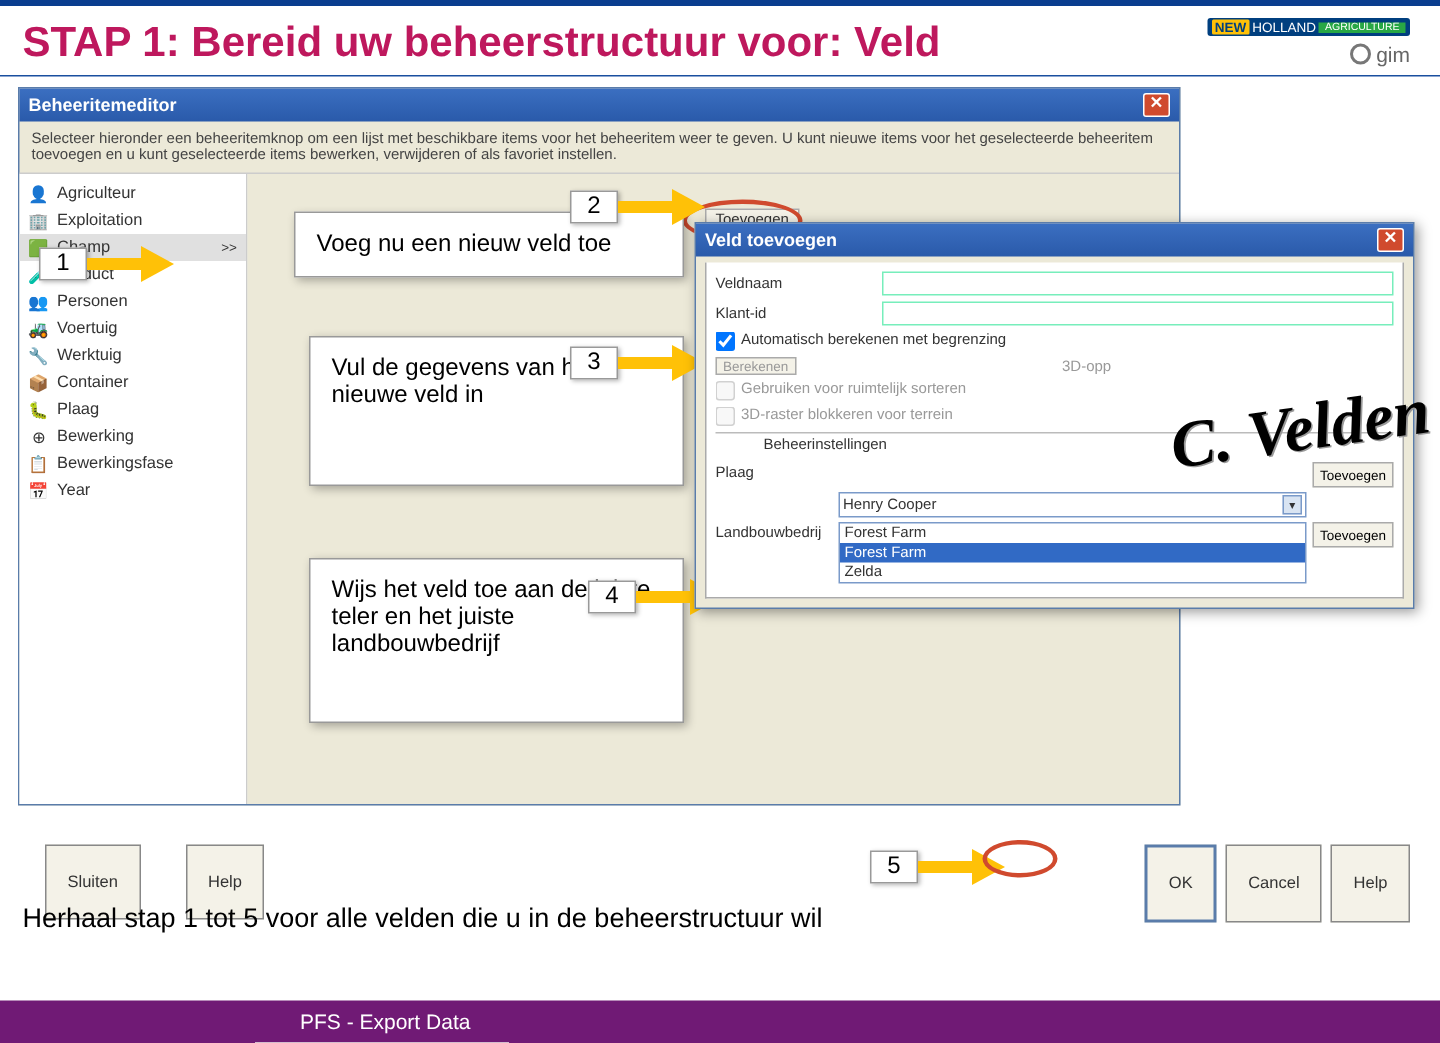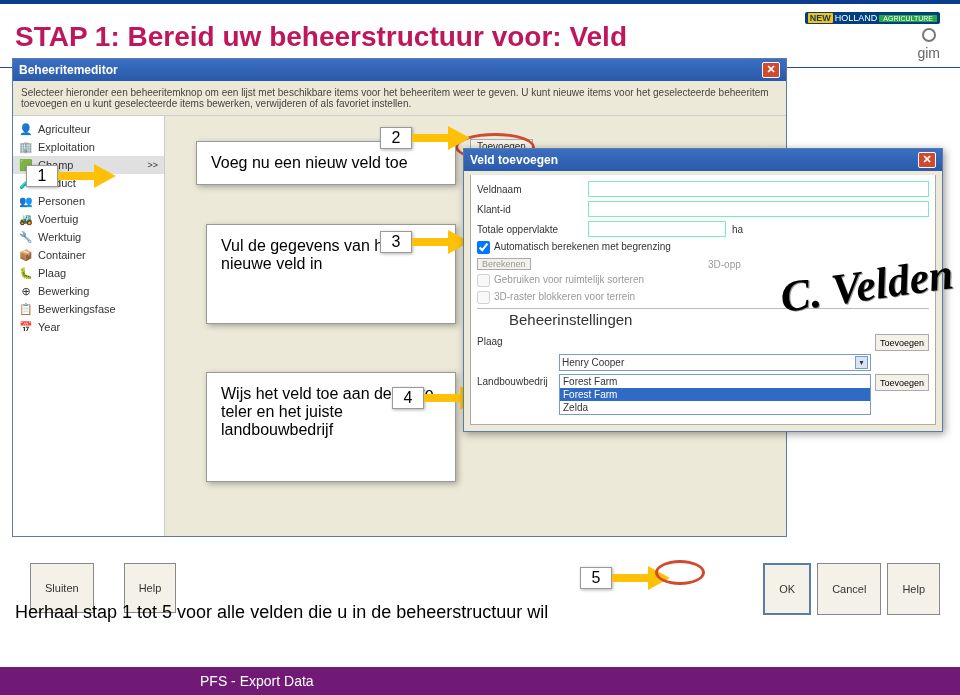--- a/index.html
+++ b/index.html
@@ -5,21 +5,21 @@
   * { box-sizing: border-box; margin: 0; padding: 0; font-family: Arial, sans-serif; }
   body { width: 960px; height: 695px; position: relative; background: #fff; overflow: hidden; }
 
   .top-bar { height: 4px; background: #0a3d8f; }
   .title-row { display: flex; align-items: center; padding: 8px 20px 4px 15px; }
   .page-title { color: #be185d; font-size: 28px; font-weight: bold; flex: 1; }
   .logos { display: flex; flex-direction: column; gap: 4px; align-items: flex-end; }
   .logo-nh { background: #003f7f; color: #fff; font-size: 9px; padding: 1px 3px; border-radius: 2px; display: flex; align-items: center; gap: 2px; }
   .logo-nh .yellow { background: #ffc107; color: #003f7f; padding: 0 2px; border-radius: 1px; font-weight: bold; }
   .logo-nh .ag { background: #28a745; color: #fff; padding: 0 4px; font-size: 7px; }
-  .logo-gim { font-size: 14px; color: #666; display: flex; align-items: center; gap: 3px; flex-direction: column; }
+  .logo-gim { font-size: 14px; color: #666; display: flex; align-items: center; gap: 3px; }
   .logo-gim .g { width: 14px; height: 14px; border-radius: 50%; border: 2px solid #777; display: inline-block; }
   .divider { height: 1px; background: #1a4f9f; margin: 2px 0 0 0; }
 
   .editor-window { position: absolute; left: 12px; top: 58px; width: 775px; background: #ece9d8; border: 1px solid #5a7caa; }
   .win-titlebar { background: linear-gradient(#3b6fc1, #2a5aaa); color: #fff; font-size: 12px; font-weight: bold; padding: 3px 6px; display: flex; align-items: center; }
   .win-titlebar .spacer { flex: 1; }
   .win-close { width: 18px; height: 16px; background: #d04a2e; border: 1px solid #fff; color: #fff; font-size: 11px; line-height: 12px; text-align: center; border-radius: 2px; }
   .editor-desc { font-size: 10px; color: #444; padding: 6px 8px 6px 8px; border-bottom: 1px solid #ccc; }
 
   .editor-body { display: flex; }
@@ -212,46 +212,41 @@
   <div class="add-body">
     <div class="form-area">
       <div class="form-row">
           <label>Veldnaam</label>
           <input type="text" style="">
         </div>
       <div class="form-row">
           <label>Klant-id</label>
           <input type="text" style="">
         </div>
-      <div class="form-row">
-          <label>Totale oppervlakte</label>
-          <input type="text" style="flex: 0 0 120px;">
-          <span class="unit">ha</span>
-        </div>
       <div class="chk-row">
           <input type="checkbox" checked="" style="">
           <span>Automatisch berekenen met begrenzing</span>
         </div>
       <div class="half-row disabled">
         <div class="col">
             <span class="mini-btn">Berekenen</span>
           </div>
         <div class="col">
             <span>3D-opp</span>
           </div>
       </div>
       <div class="chk-row disabled">
           <input type="checkbox" disabled="" style="">
           <span>Gebruiken voor ruimtelijk sorteren</span>
         </div>
       <div class="chk-row disabled">
           <input type="checkbox" disabled="" style="">
           <span>3D-raster blokkeren voor terrein</span>
         </div>
-      <div style="border-top:1px solid #bbb; margin:4px 0 6px 0; padding-top:2px; font-size:15px;padding-left:32px;">Beheerinstellingen</div>
+      <div style="border-top:1px solid #bbb; margin:4px 0 6px 0; padding-top:2px; font-size:10px;padding-left:32px;">Beheerinstellingen</div>
       <div class="assign-row">
         <label>Plaag</label>
         <div class="combo">
             <span>Henry Cooper</span>
             <span class="dd">▾</span>
           </div>
         <button class="small-add">Toevoegen</button>
       </div>
       <div class="assign-row">
         <label>Landbouwbedrij</label>

